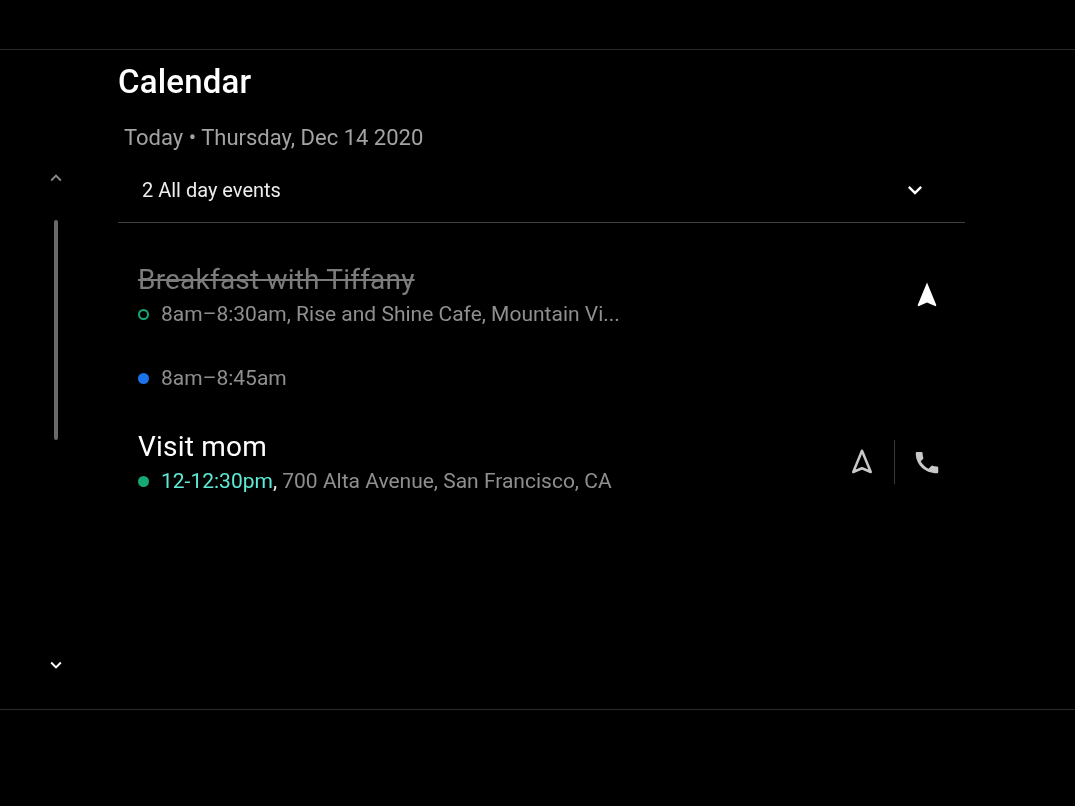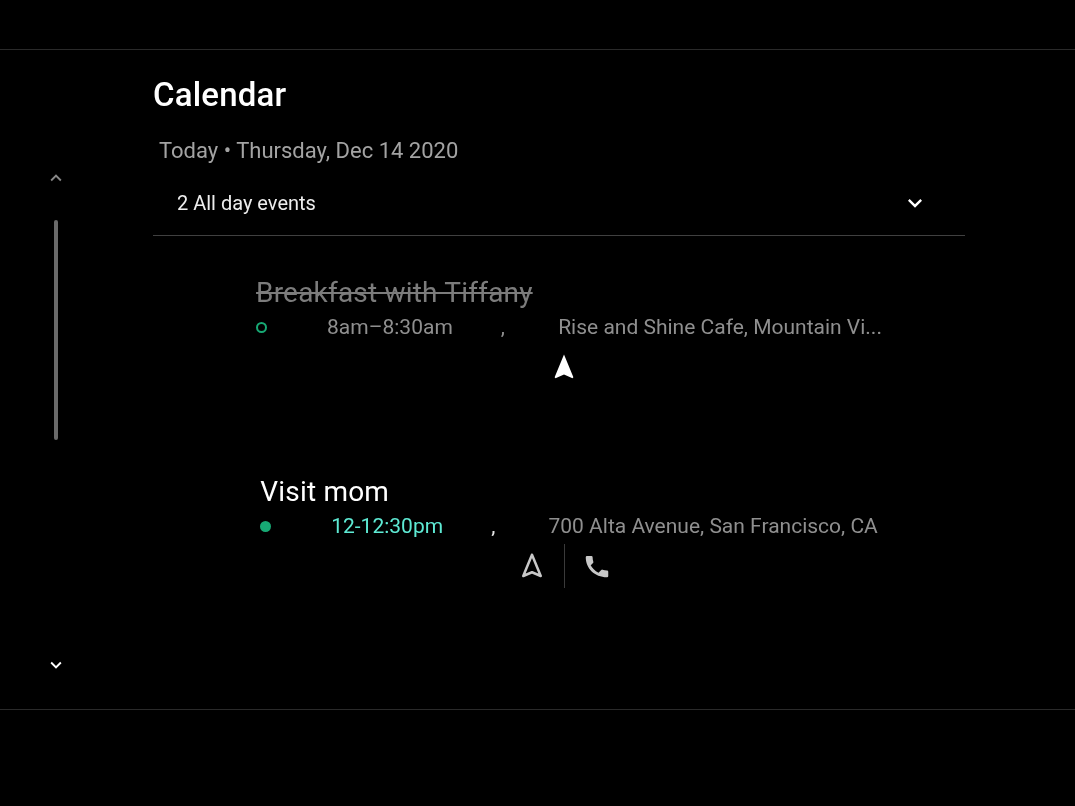--- a/index.html
+++ b/index.html
@@ -52,22 +52,21 @@
       width: 4px;
       background: #6a6a6a;
       border-radius: 2px;
       height: 220px;
     }
 
     .content {
       position: absolute;
       left: 118px;
       right: 110px;
-      top: 25px;
-      margin-left: 35px;
+      top: 12px;
     }
     .page-title {
       font-size: 33px;
       font-weight: 500;
       letter-spacing: 0.2px;
       margin-bottom: 24px;
     }
     .date-line {
       color: #a3a3a3;
       font-size: 22px;
@@ -86,40 +85,39 @@
     }
     .allday-label { font-size: 20px; color: #ededed; font-weight: 400; }
     .allday-chev { color: #fff; width: 28px; height: 28px; margin-right: 32px; }
     .allday-chev svg { width: 28px; height: 28px; }
 
     .events { margin-left: 20px; }
     .event {
       display: flex;
       align-items: center;
       padding: 28px 0 12px 0;
-      flex-direction: column;
     }
     .event-body { flex: 1; min-width: 0; }
     .event-title {
       font-size: 28px;
       font-weight: 400;
       letter-spacing: 0.2px;
       margin-bottom: 6px;
       overflow: hidden; text-overflow: ellipsis; white-space: nowrap;
     }
     .event-title.past {
       text-decoration: line-through;
       color: #7c7c7c;
     }
     .event-sub {
       display: flex;
       align-items: center;
       font-size: 21px;
       color: #8f8f8f;
-      overflow: hidden; text-overflow: ellipsis; white-space: nowrap; gap: 48px;
+      overflow: hidden; text-overflow: ellipsis; white-space: nowrap;
     }
     .dot {
       width: 11px; height: 11px;
       border-radius: 50%;
       margin-right: 12px;
       flex-shrink: 0;
     }
     .dot.ring {
       background: transparent;
       border: 2px solid;
@@ -201,20 +199,24 @@
           <div class="action-btn bright">
             <svg viewBox="0 0 24 24">
                 <path fill="currentColor" d="M12 2 4.5 20.29l.71.71L12 18l6.79 3 .71-.71z"></path>
               </svg>
           </div>
         </div>
       </div>
 
       <div class="event">
         <div class="event-body">
+          <div class="event-sub">
+            <span class="dot" style="background:#1a73e8"></span>
+            <span class="time-range" style="color:#8f8f8f">8am–8:45am</span>
+          </div>
         </div>
       </div>
 
       <div class="event">
         <div class="event-body">
           <div class="event-title">Visit mom</div>
           <div class="event-sub">
             <span class="dot" style="background:#17a974"></span>
             <span class="time-range">12-12:30pm</span>
             <span class="loc-sep">,&nbsp;</span>

